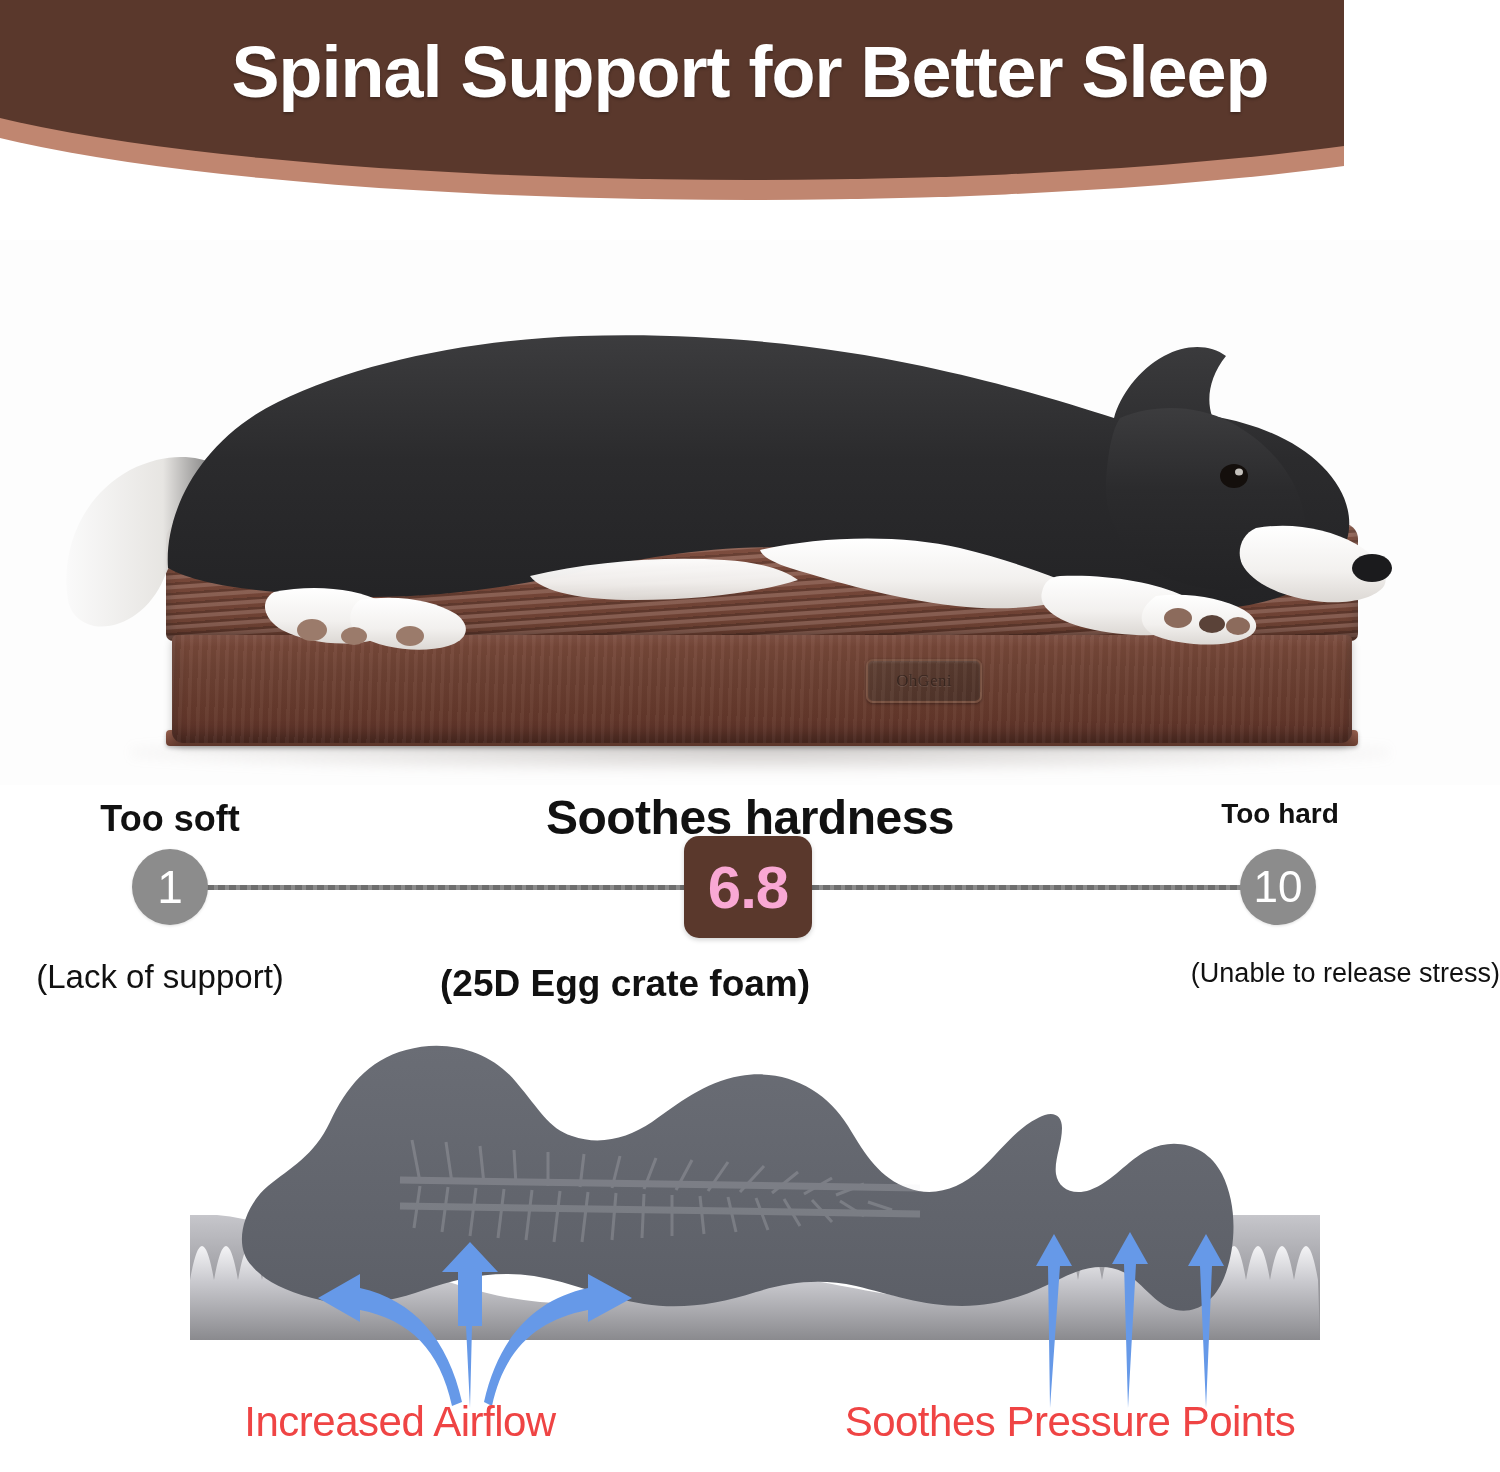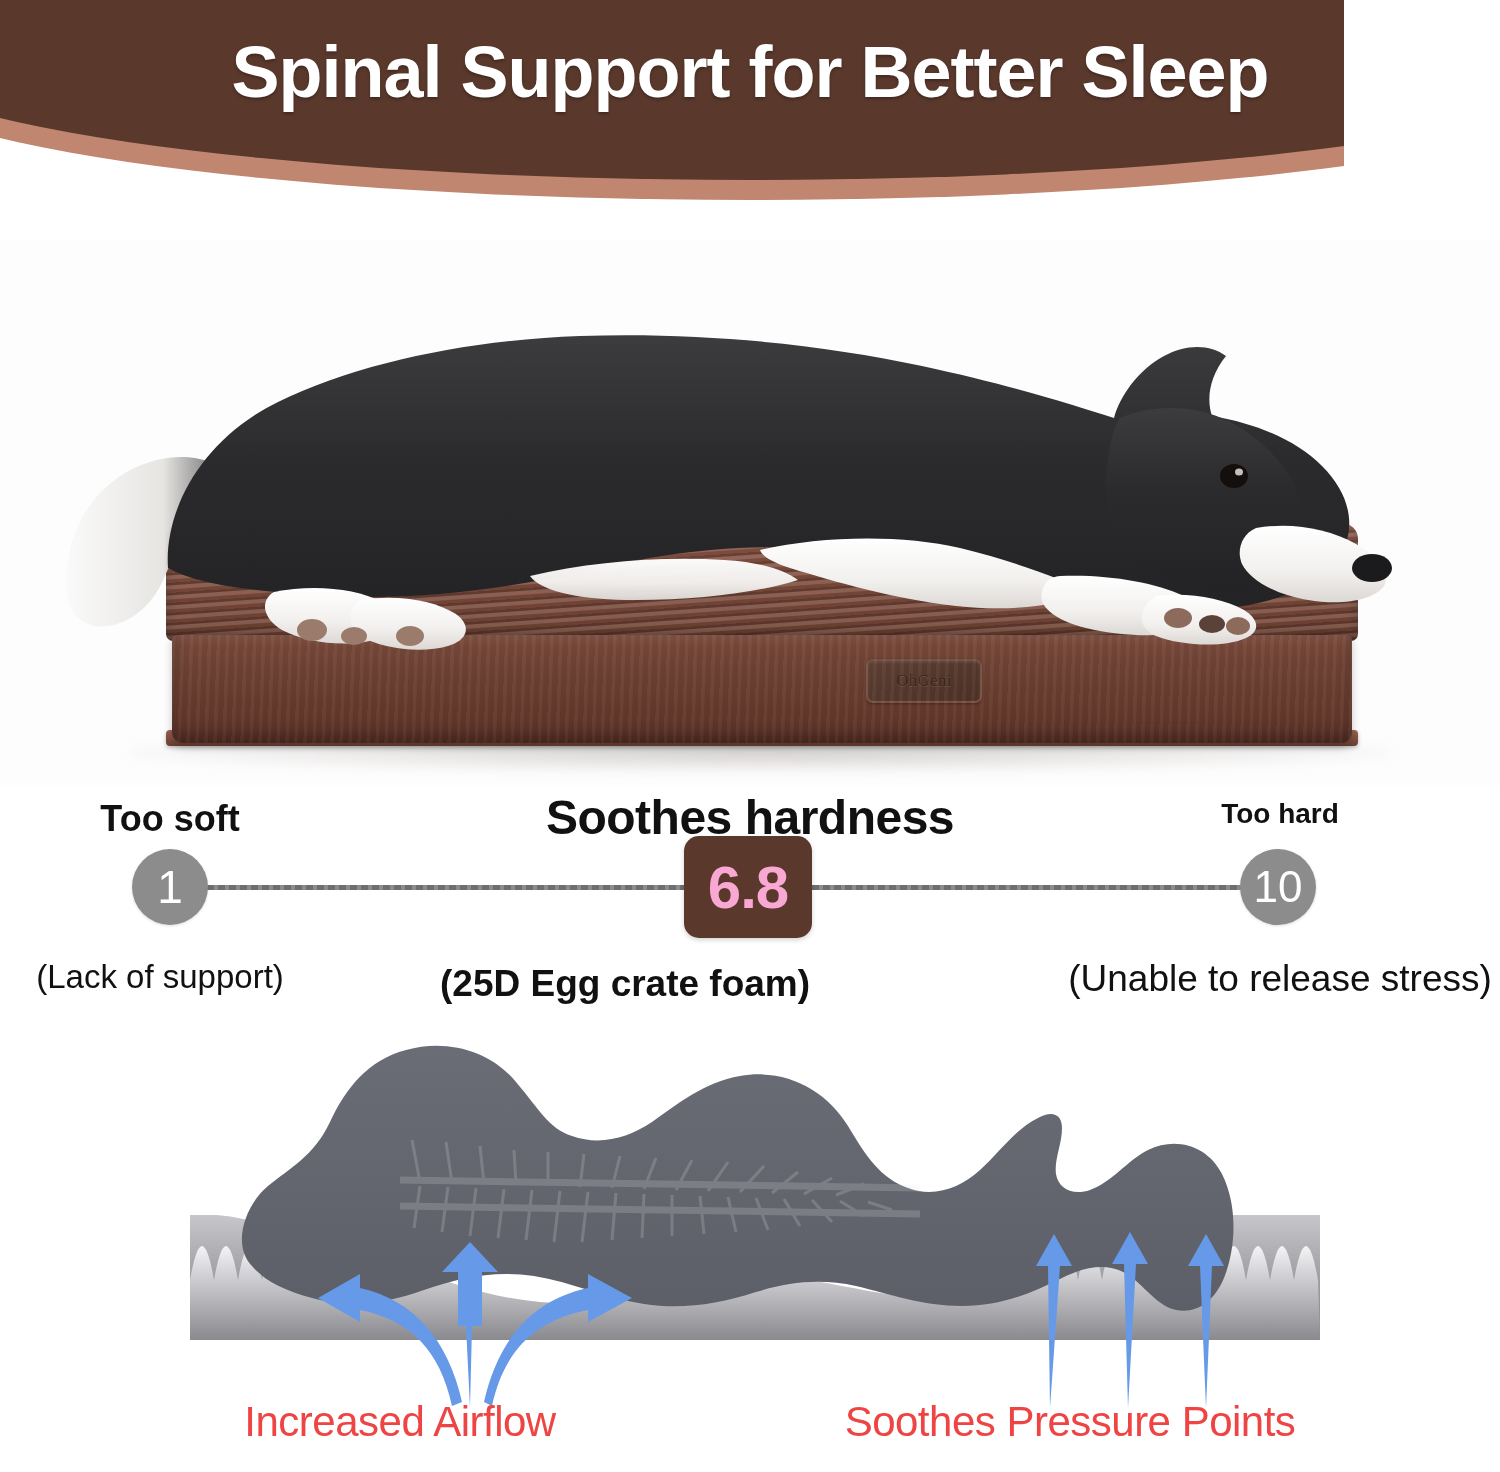--- a/index.html
+++ b/index.html
@@ -177,21 +177,21 @@
     box-shadow:0 2px 5px rgba(0,0,0,.18);
   }
 
   .sub-label {
     position:absolute;
     color:#111111;
     white-space:nowrap;
   }
   .sub-soft { left:-10px; top:172px; width:340px; text-align:center; font-size:33px; }
   .sub-mod  { left:440px; top:169px; width:620px; text-align:left; font-size:37px; font-weight:bold;margin-top:8px; }
-  .sub-hard { left:1060px; top:172px; width:440px; text-align:center; font-size:37px; }
+  .sub-hard { left:1060px; top:172px; width:440px; text-align:right; font-size:27px; }
 
   
   .diagram {
     position:absolute;
     left:0; top:1010px;
     width:1500px; height:400px;
   }
   .diagram svg { display:block; width:1500px; height:400px; }
 
   .diagram-captions { position:absolute; left:0; top:1398px; width:1500px; height:62px; }

